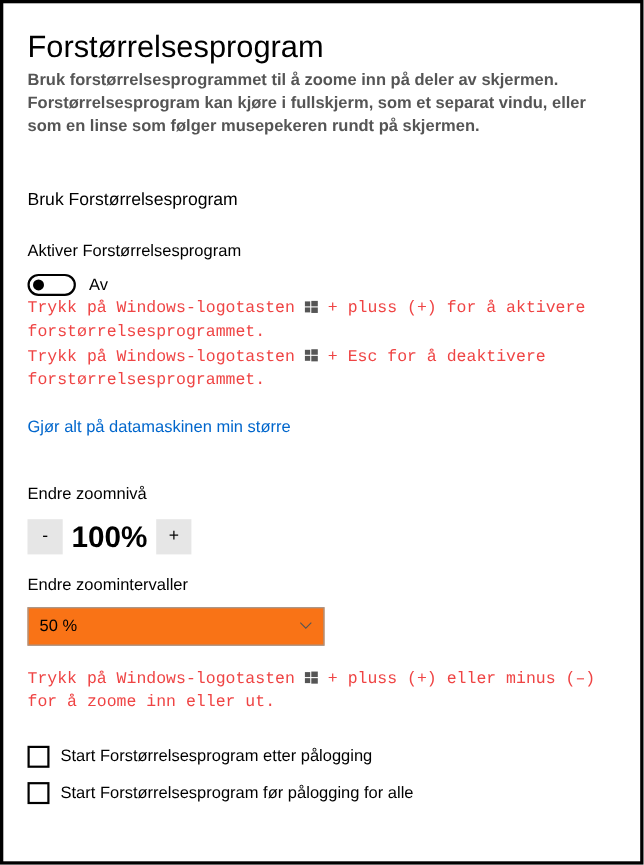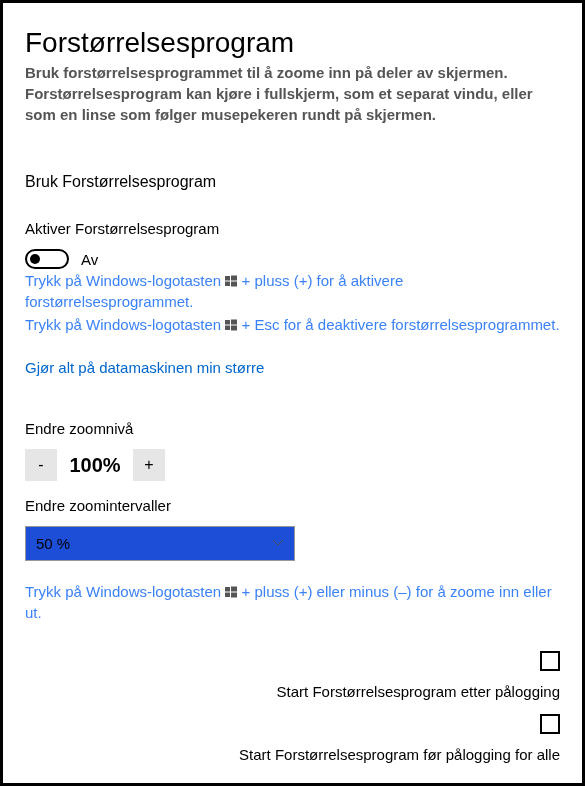--- a/index.html
+++ b/index.html
@@ -57,22 +57,23 @@
       top: 3px;
       width: 10px;
       height: 10px;
       border-radius: 50%;
       background: #000;
     }
     .toggle-state {
       font-size: 15px;
     }
     .help-text {
-      color: #3b82f6;
+      color: #ef4444;
       margin-bottom: 2px;
+      font-family: Liberation Mono, monospace;
     }
     .help-block {
       margin-bottom: 22px;
     }
     .win-icon {
       display: inline-block;
       width: 12px;
       height: 12px;
       vertical-align: -1px;
     }
@@ -96,51 +97,50 @@
       height: 32px;
       background: #e6e6e6;
       border: none;
       font-size: 16px;
       cursor: pointer;
       text-align: center;
       line-height: 32px;
       color: #000;
     }
     .zoom-value {
-      font-size: 20px;
+      font-size: 27px;
       min-width: 60px;
       text-align: center;
       font-weight: 600;
     }
     .select-wrap {
       position: relative;
       width: 270px;
       margin-bottom: 20px;
     }
     .select-box {
       border: 1px solid #999;
       padding: 6px 10px;
       font-size: 15px;
       cursor: pointer;
       display: flex;
       justify-content: space-between;
       align-items: center;
-      background: #1d4ed8;
+      background: #f97316;
     }
     .chevron {
       font-size: 12px;
       color: #555;
     }
     .checkbox-row {
       display: flex;
-      align-items: flex-end;
+      align-items: center;
       gap: 10px;
       margin-bottom: 12px;
       cursor: pointer;
-      flex-direction: column;
     }
     .checkbox {
       width: 20px;
       height: 20px;
       border: 2px solid #000;
       background: #fff;
       flex-shrink: 0;
     }
     .checkbox-label {
       font-size: 15px;

